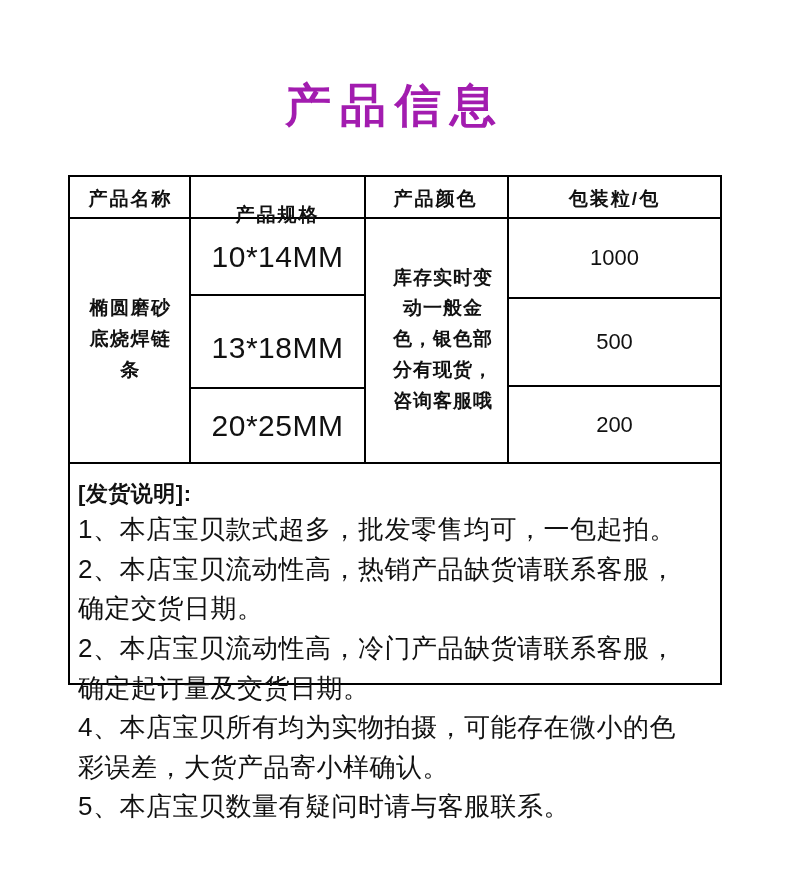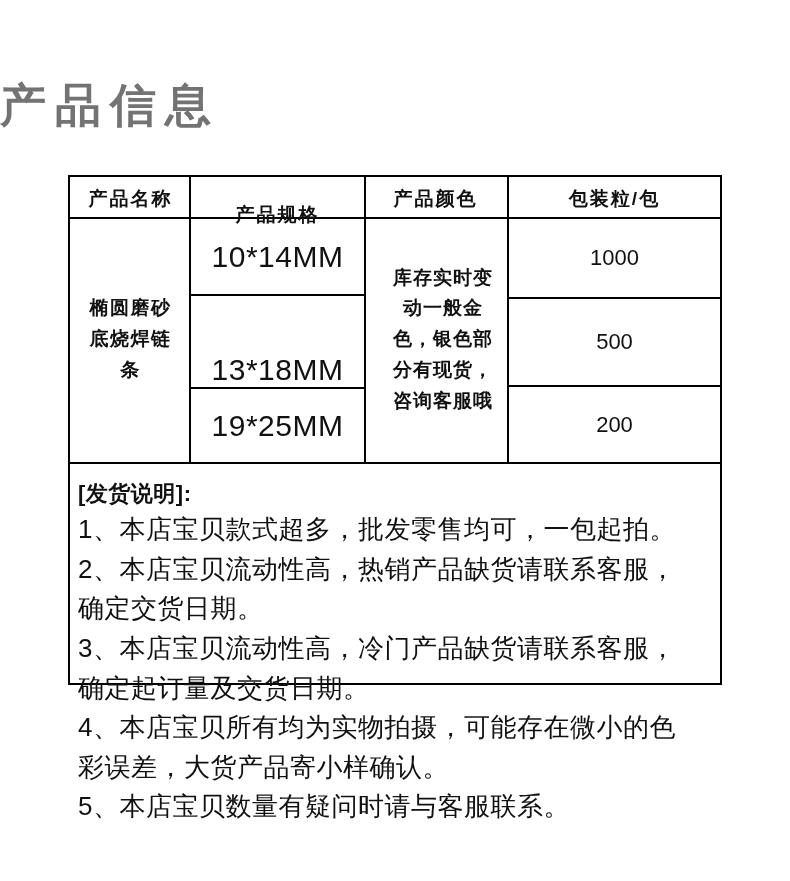--- a/index.html
+++ b/index.html
@@ -24,25 +24,26 @@
     height: 881px;
     background: #ffffff;
   }
 
   
   .title {
     position: absolute;
     left: 0;
     top: 82px;
     width: 790px;
+    text-align: center;
     font-family: "Liberation Sans", "DejaVu Sans", sans-serif;
     font-size: 46px;
     font-weight: bold;
     letter-spacing: 9px;
-    color: #737373;
+    color: #a21caf;
     line-height: 1;
     white-space: nowrap;
   }
 
   
   .outer-box {
     position: absolute;
     left: 68px;
     top: 175px;
     width: 654px;
@@ -213,25 +214,25 @@
       <div class="hdr" style="left:296px; top:12px; width:139px;">产品颜色</div>
       <div class="hdr" style="left:439px; top:12px; width:211px;">包装粒/包</div>
 
       <div class="name-cell">
         <div class="txt">椭圆磨砂底烧焊链条</div>
       </div>
 
       <div class="spec-cell" style="top:42px; height:75px;">
         <span>10*14MM</span>
       </div>
-      <div class="spec-cell" style="top:119px; height:91px;align-items:flex-end;">
+      <div class="spec-cell" style="top:125px; height:91px;">
         <span>13*18MM</span>
       </div>
       <div class="spec-cell" style="top:212px; height:73px;">
-        <span>19*25MM</span>
+        <span>20*25MM</span>
       </div>
 
       <div class="color-cell">
         <div class="txt">库存实时变动一般金色，银色部分有现货，咨询客服哦</div>
       </div>
 
       <div class="qty-cell" style="top:42px; height:78px;">
         <span>1000</span>
       </div>
       <div class="qty-cell" style="top:122px; height:86px;">
@@ -241,21 +242,21 @@
         <span>200</span>
       </div>
 
     </div>
 
     <div class="notes">
       <div class="notes-title">[发货说明]:</div>
       <div class="note-line">1、本店宝贝款式超多，批发零售均可，一包起拍。</div>
       <div class="note-line">2、本店宝贝流动性高，热销产品缺货请联系客服，</div>
       <div class="note-line">确定交货日期。</div>
-      <div class="note-line">3、本店宝贝流动性高，冷门产品缺货请联系客服，</div>
+      <div class="note-line">2、本店宝贝流动性高，冷门产品缺货请联系客服，</div>
       <div class="note-line">确定起订量及交货日期。</div>
       <div class="note-line">4、本店宝贝所有均为实物拍摄，可能存在微小的色</div>
       <div class="note-line">彩误差，大货产品寄小样确认。</div>
       <div class="note-line">5、本店宝贝数量有疑问时请与客服联系。</div>
     </div>
 
   </div>
 </div>
 
 </body></html>

